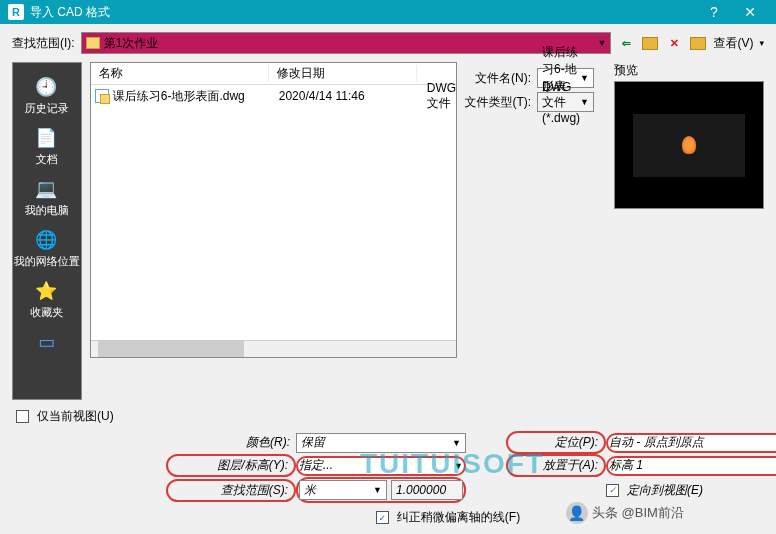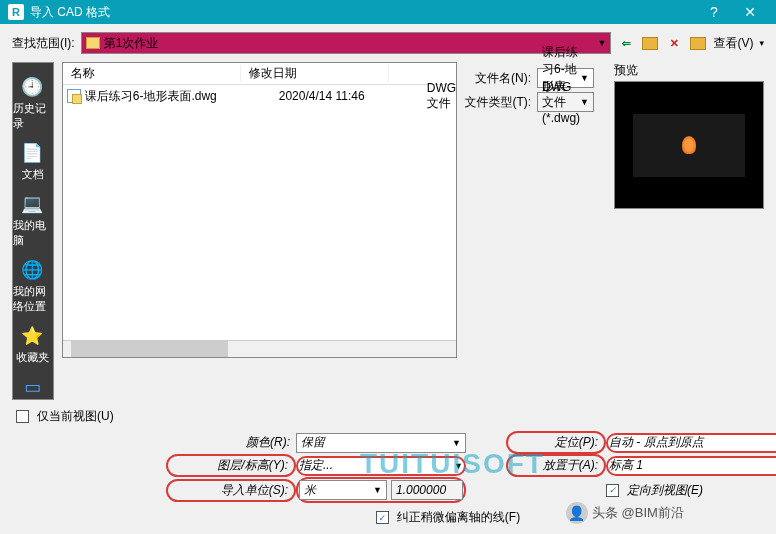--- a/index.html
+++ b/index.html
@@ -19,21 +19,21 @@
 .sb-item { display: flex; flex-direction: column; align-items: center; color: #fff; font-size: 11px; padding: 4px 0; width: 100%; }
 .sb-item .sb-ic { width: 28px; height: 24px; margin-bottom: 2px; display: flex; align-items: center; justify-content: center; font-size: 18px; }
 .center { flex: 1; display: flex; flex-direction: row; }
 .file-list { background: #fff; border: 1px solid #888; height: 296px; display: flex; flex-direction: column; }
 .fl-header { display: flex; border-bottom: 1px solid #ddd; font-size: 12px; height: 22px; align-items: center; }
 .fl-header div { padding: 0 8px; border-right: 1px solid #eee; }
 .col-name { width: 178px; } .col-date { width: 148px; } .col-type { flex: 1; }
 .fl-row { display: flex; font-size: 12px; height: 22px; align-items: center; }
 .fl-row .fic { width: 14px; height: 14px; background: #fff; border: 1px solid #6aa0d8; margin: 0 4px; position: relative; }
 .fl-row .fic::after { content: ''; position: absolute; right: -2px; bottom: -2px; width: 8px; height: 8px; background: #f7d774; border: 1px solid #c9a227; }
-.fl-row .n { width: 158px; } .fl-row .d { width: 148px; padding-left: 8px; margin-left: 28px; } .fl-row .t { flex: 1; padding-left: 8px; }
+.fl-row .n { width: 158px; } .fl-row .d { width: 148px; padding-left: 8px; } .fl-row .t { flex: 1; padding-left: 8px; }
 .scroll { height: 17px; background: #f0f0f0; border-top: 1px solid #ccc; margin-top: auto; display: flex; }
 .scroll .thumb { width: 40%; background: #cdcdcd; margin-left: 2%; }
 .below-list { padding-top: 6px; display: flex; flex-direction: column; gap: 4px; font-size: 12px; }
 .form-row { display: flex; align-items: center; gap: 6px; }
 .form-row label { width: 74px; text-align: right; }
 .combo { flex: 1; height: 20px; border: 1px solid #888; background: #fff; display: flex; align-items: center; padding: 0 4px; font-size: 12px; }
 .combo.gray { background: #f3f3f3; }
 .combo .dd { margin-left: auto; font-size: 9px; }
 .rightcol { width: 150px; display: flex; flex-direction: column; margin-left: 12px; }
 .preview-lbl { font-size: 12px; margin-bottom: 2px; }
@@ -177,21 +177,21 @@
         <span>指定...</span>
         <span class="dd">▼</span>
       </div>
     <span></span>
     <span class="circ" style="text-align:right;padding:1px 6px">放置于(A):</span>
     <div class="sel circ">
         <span>标高 1</span>
       </div>
 
     <span></span>
-    <span class="circ" style="text-align:right;padding:1px 6px">导入单位(S):</span>
+    <span class="circ" style="text-align:right;padding:1px 6px">查找范围(S):</span>
     <div style="display:flex;gap:4px" class="circ">
       <div class="sel" style="flex:1">
           <span>米</span>
           <span class="dd">▼</span>
         </div>
       <div class="sel" style="width:72px;background:#f3f3f3">
           <span>1.000000</span>
         </div>
     </div>
     <span></span>

